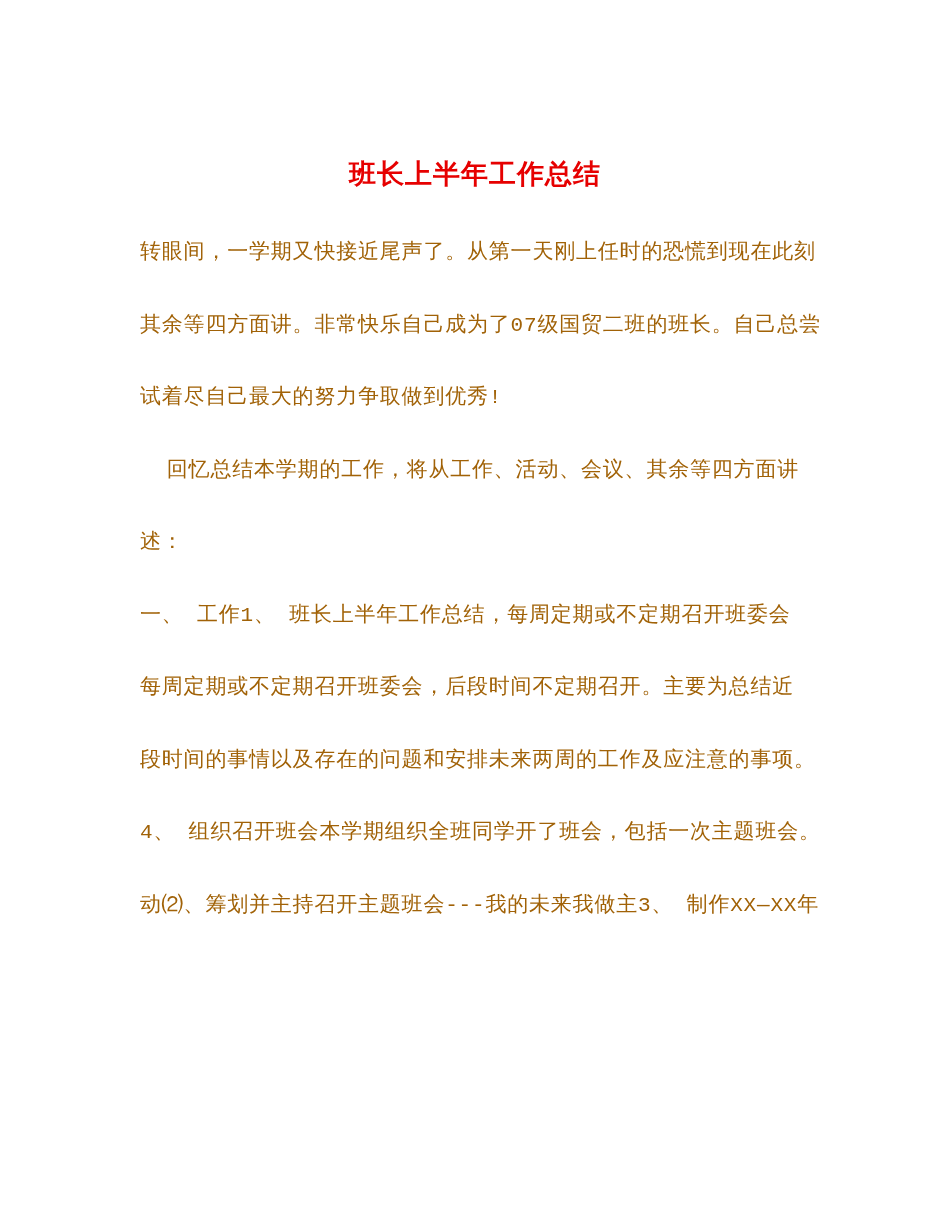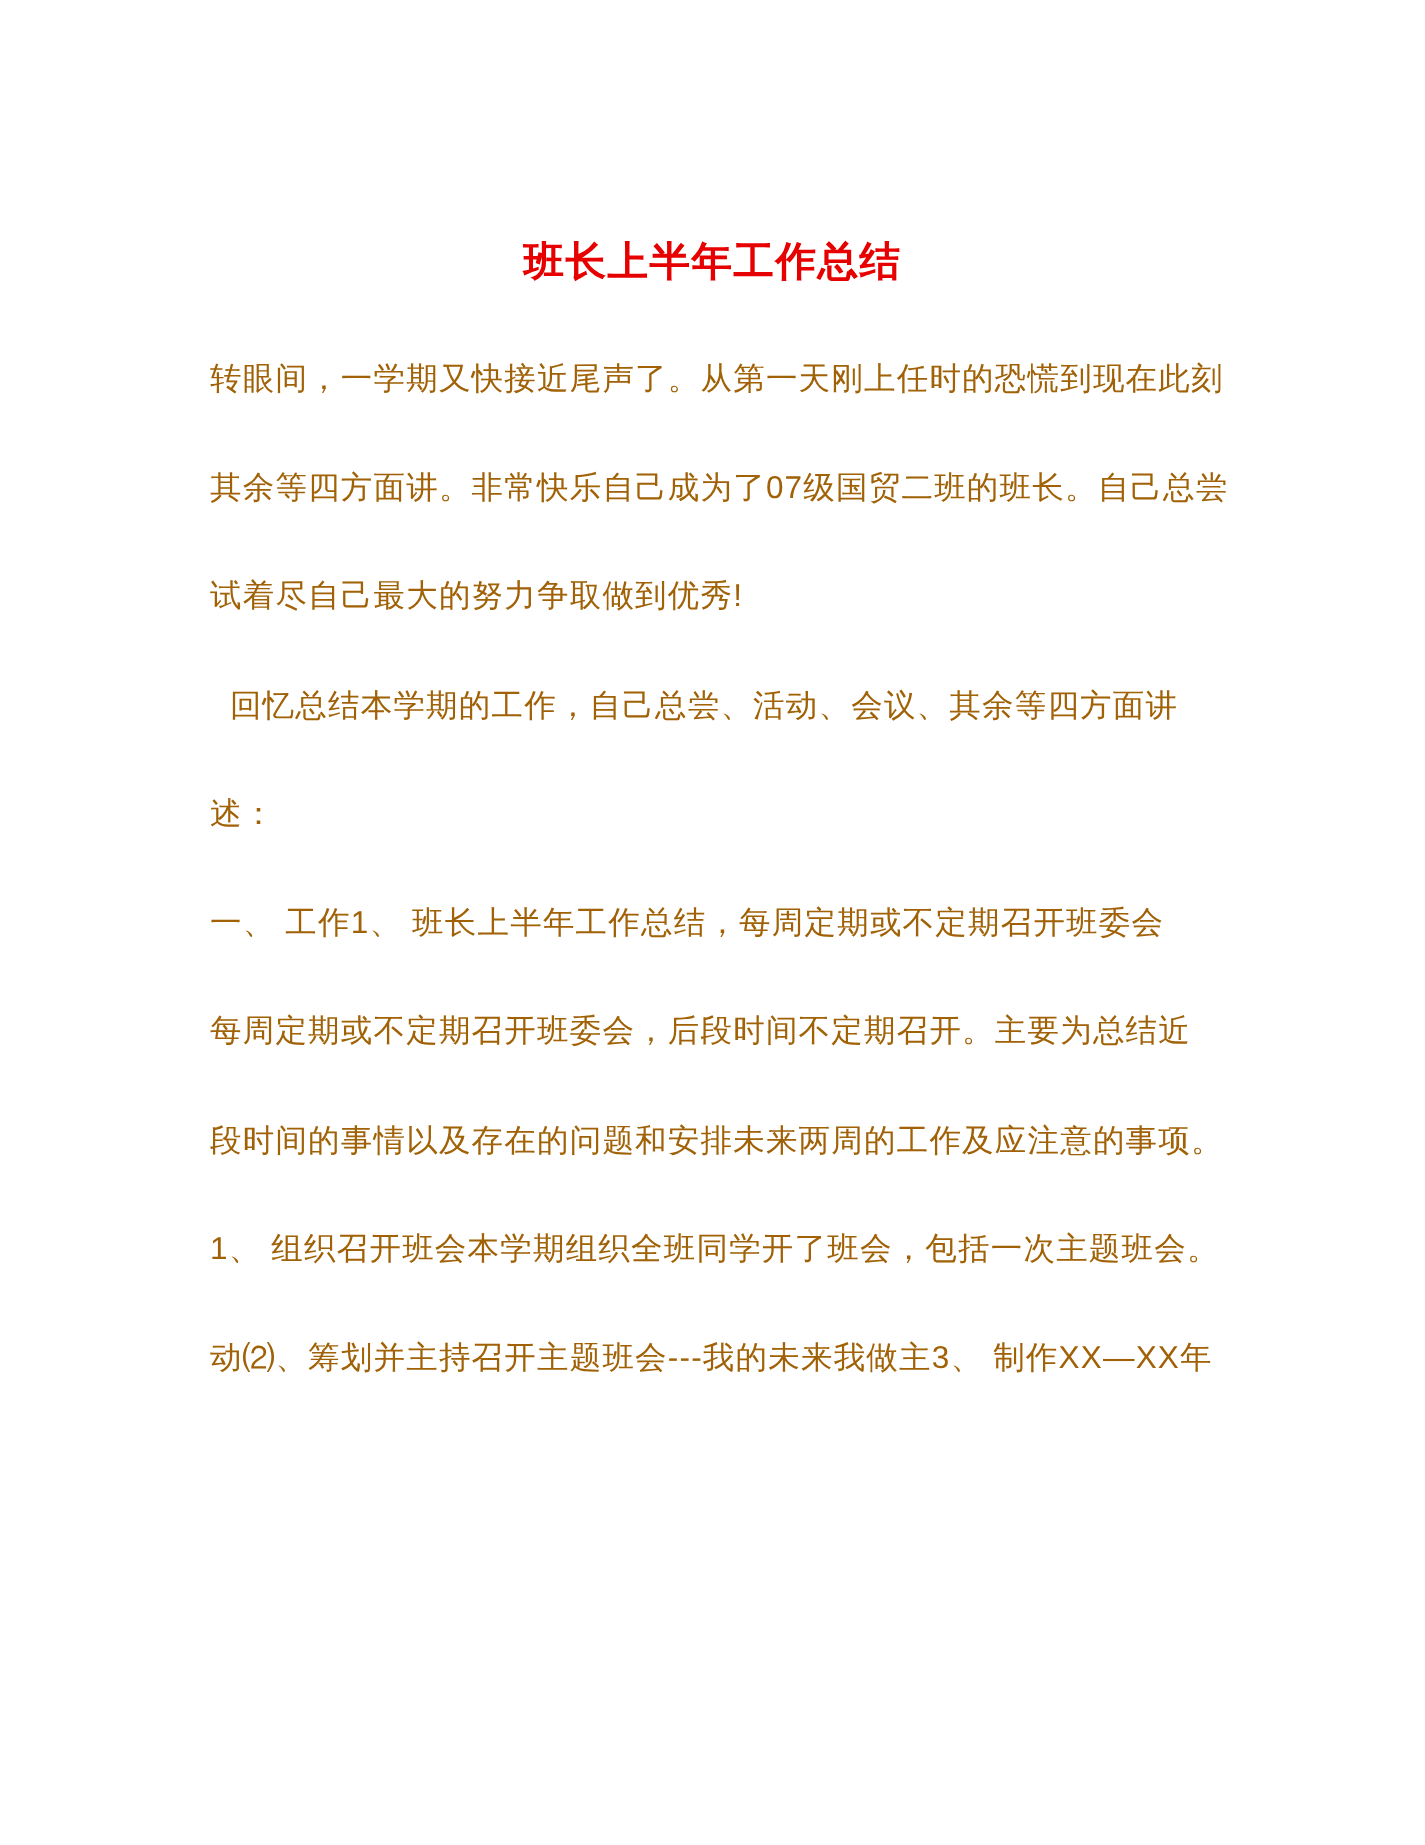--- a/index.html
+++ b/index.html
@@ -6,21 +6,21 @@
     margin: 0;
     padding: 0;
     background: #ffffff;
   }
   .page {
     position: relative;
     width: 950px;
     height: 1230px;
     background: #ffffff;
     overflow: hidden;
-    font-family: Liberation Sans, sans-serif;
+    font-family: Liberation Mono, monospace;
   }
   .doc-title {
     position: absolute;
     top: 138px;
     left: 0;
     right: 0;
     text-align: center;
     color: #e60000;
     font-size: 27px;
     font-weight: bold;
@@ -46,22 +46,22 @@
 <body>
 
 <div class="page">
 
   <h1 class="doc-title">班长上半年工作总结</h1>
 
   <div class="body-text">
     <div class="text-line">转眼间，一学期又快接近尾声了。从第一天刚上任时的恐慌到现在此刻</div>
     <div class="text-line">其余等四方面讲。非常快乐自己成为了07级国贸二班的班长。自己总尝</div>
     <div class="text-line">试着尽自己最大的努力争取做到优秀!</div>
-    <div class="text-line">  回忆总结本学期的工作，自己总尝、活动、会议、其余等四方面讲</div>
+    <div class="text-line">  回忆总结本学期的工作，将从工作、活动、会议、其余等四方面讲</div>
     <div class="text-line">述：</div>
     <div class="text-line">一、 工作1、 班长上半年工作总结，每周定期或不定期召开班委会</div>
     <div class="text-line">每周定期或不定期召开班委会，后段时间不定期召开。主要为总结近</div>
     <div class="text-line">段时间的事情以及存在的问题和安排未来两周的工作及应注意的事项。</div>
-    <div class="text-line">1、 组织召开班会本学期组织全班同学开了班会，包括一次主题班会。</div>
+    <div class="text-line">4、 组织召开班会本学期组织全班同学开了班会，包括一次主题班会。</div>
     <div class="text-line">动⑵、筹划并主持召开主题班会---我的未来我做主3、 制作XX—XX年</div>
   </div>
 
 </div>
 
 </body></html>

